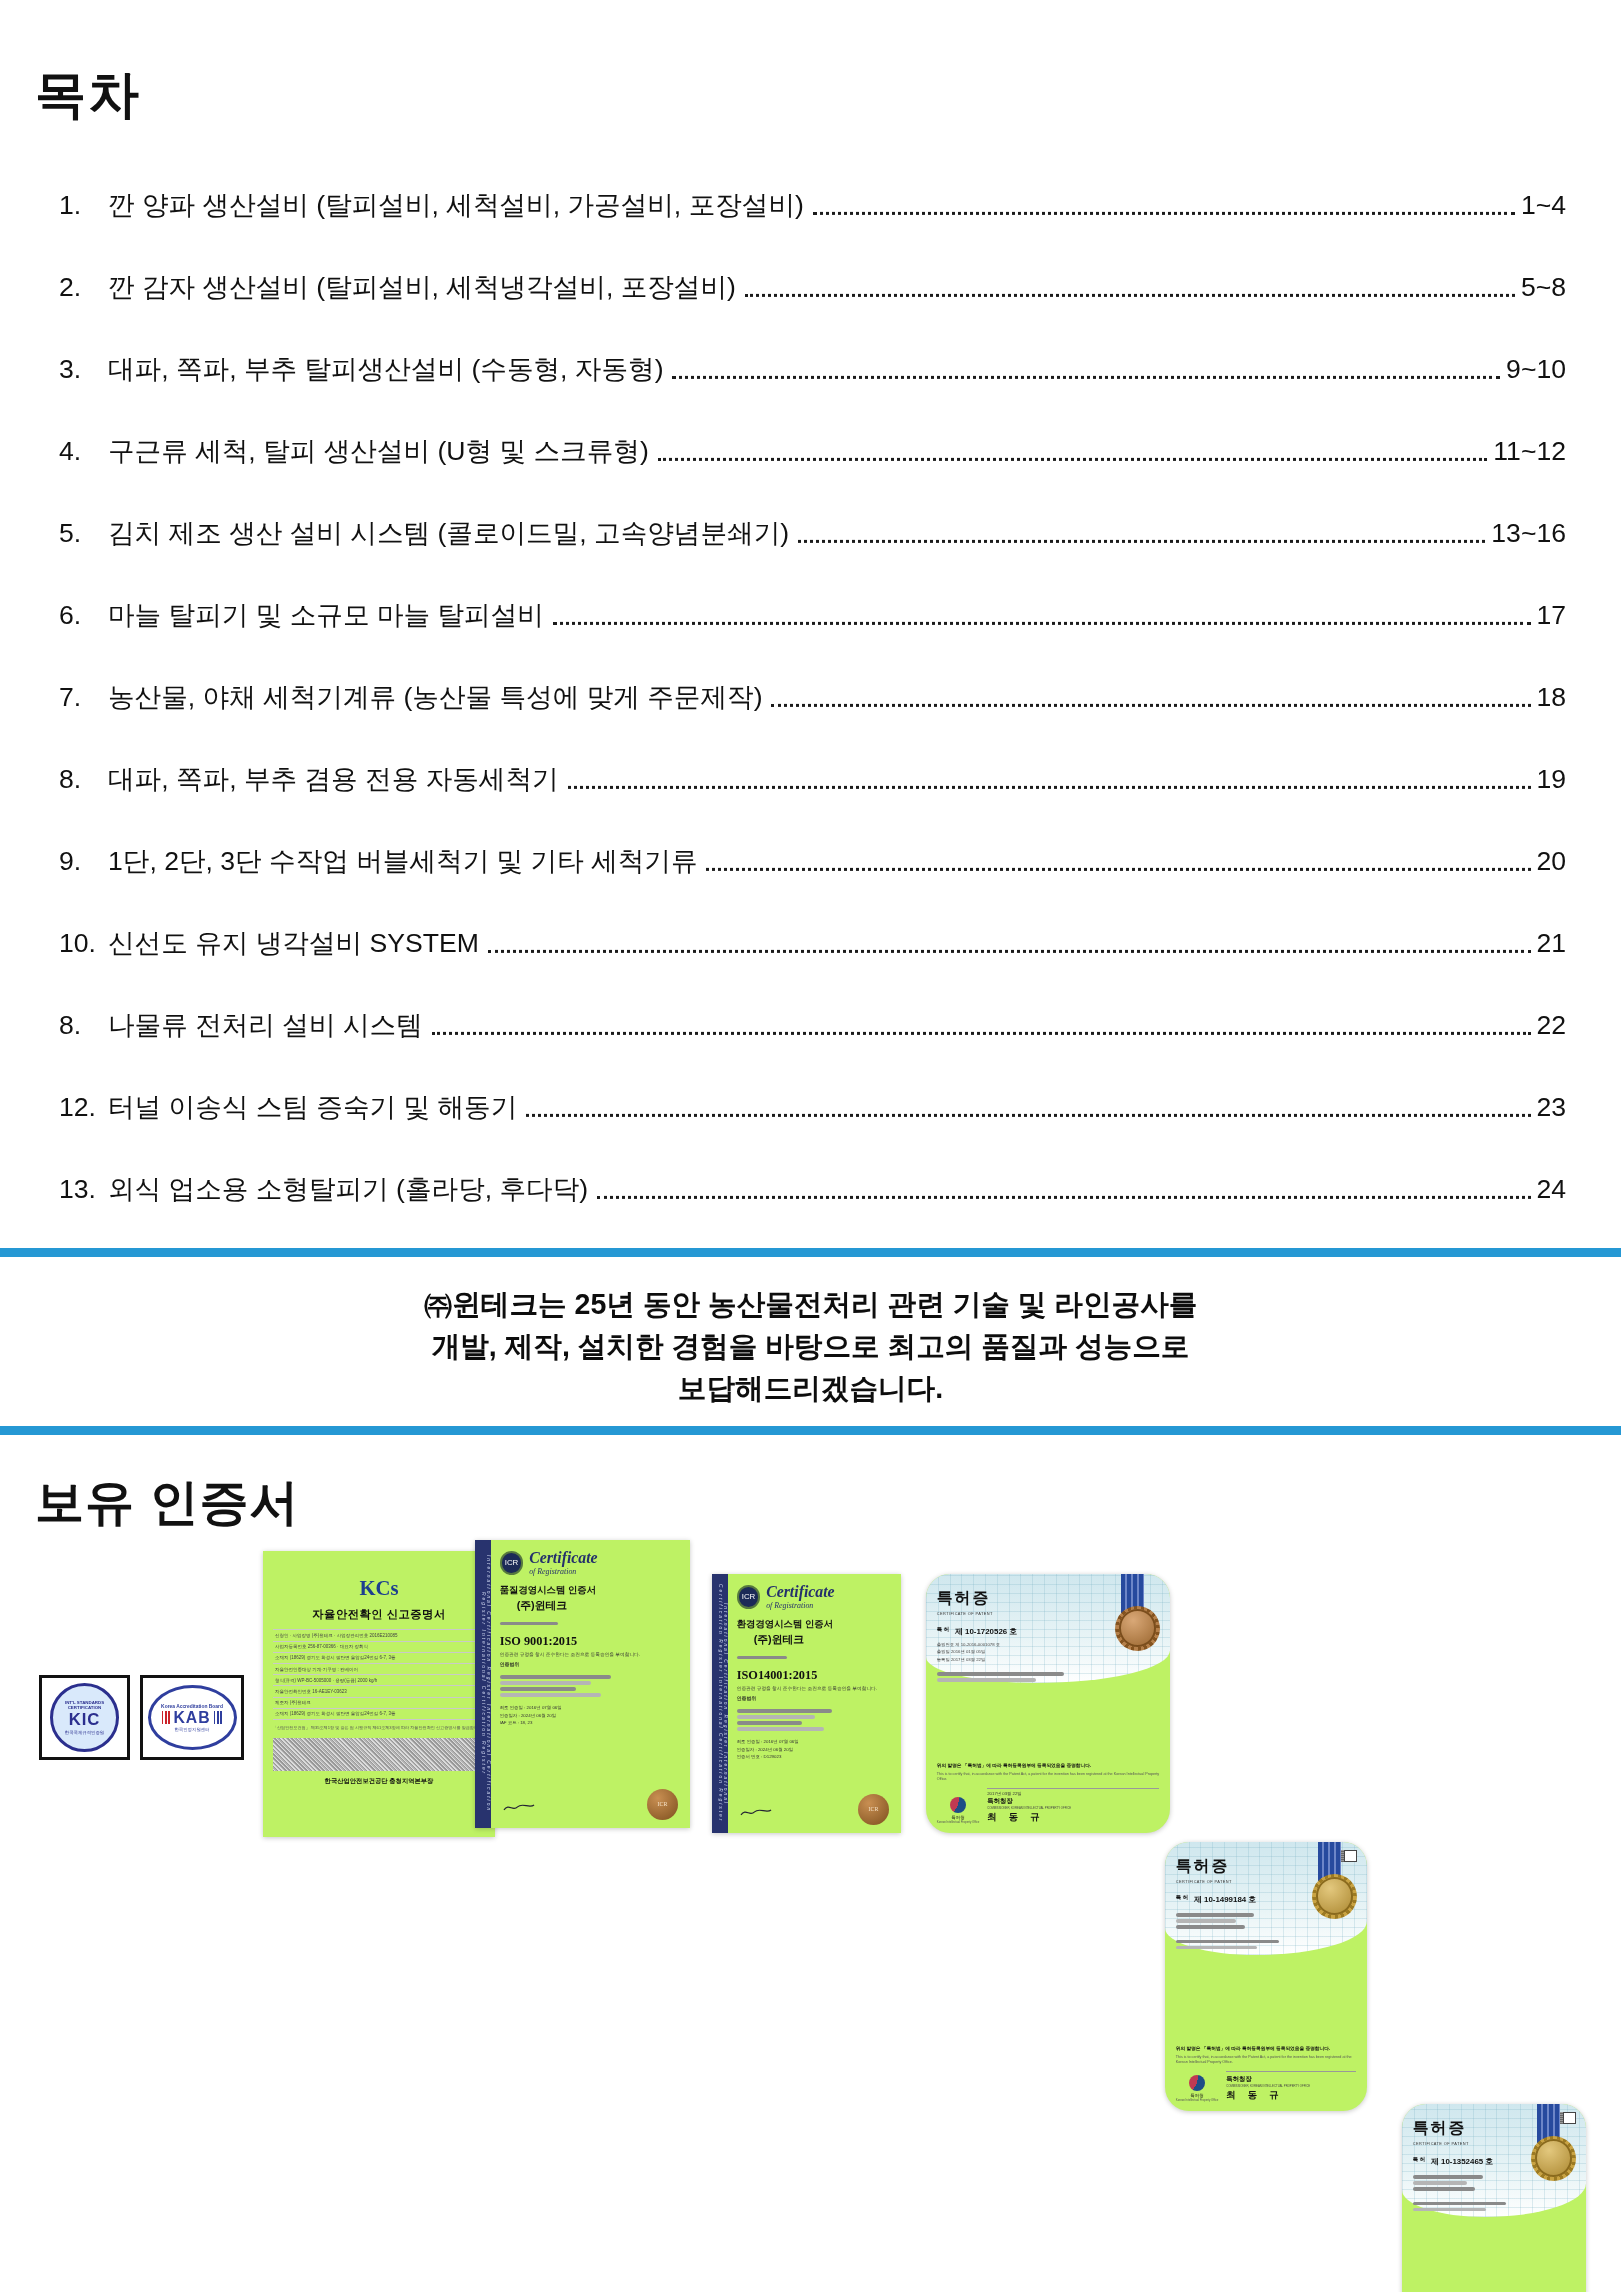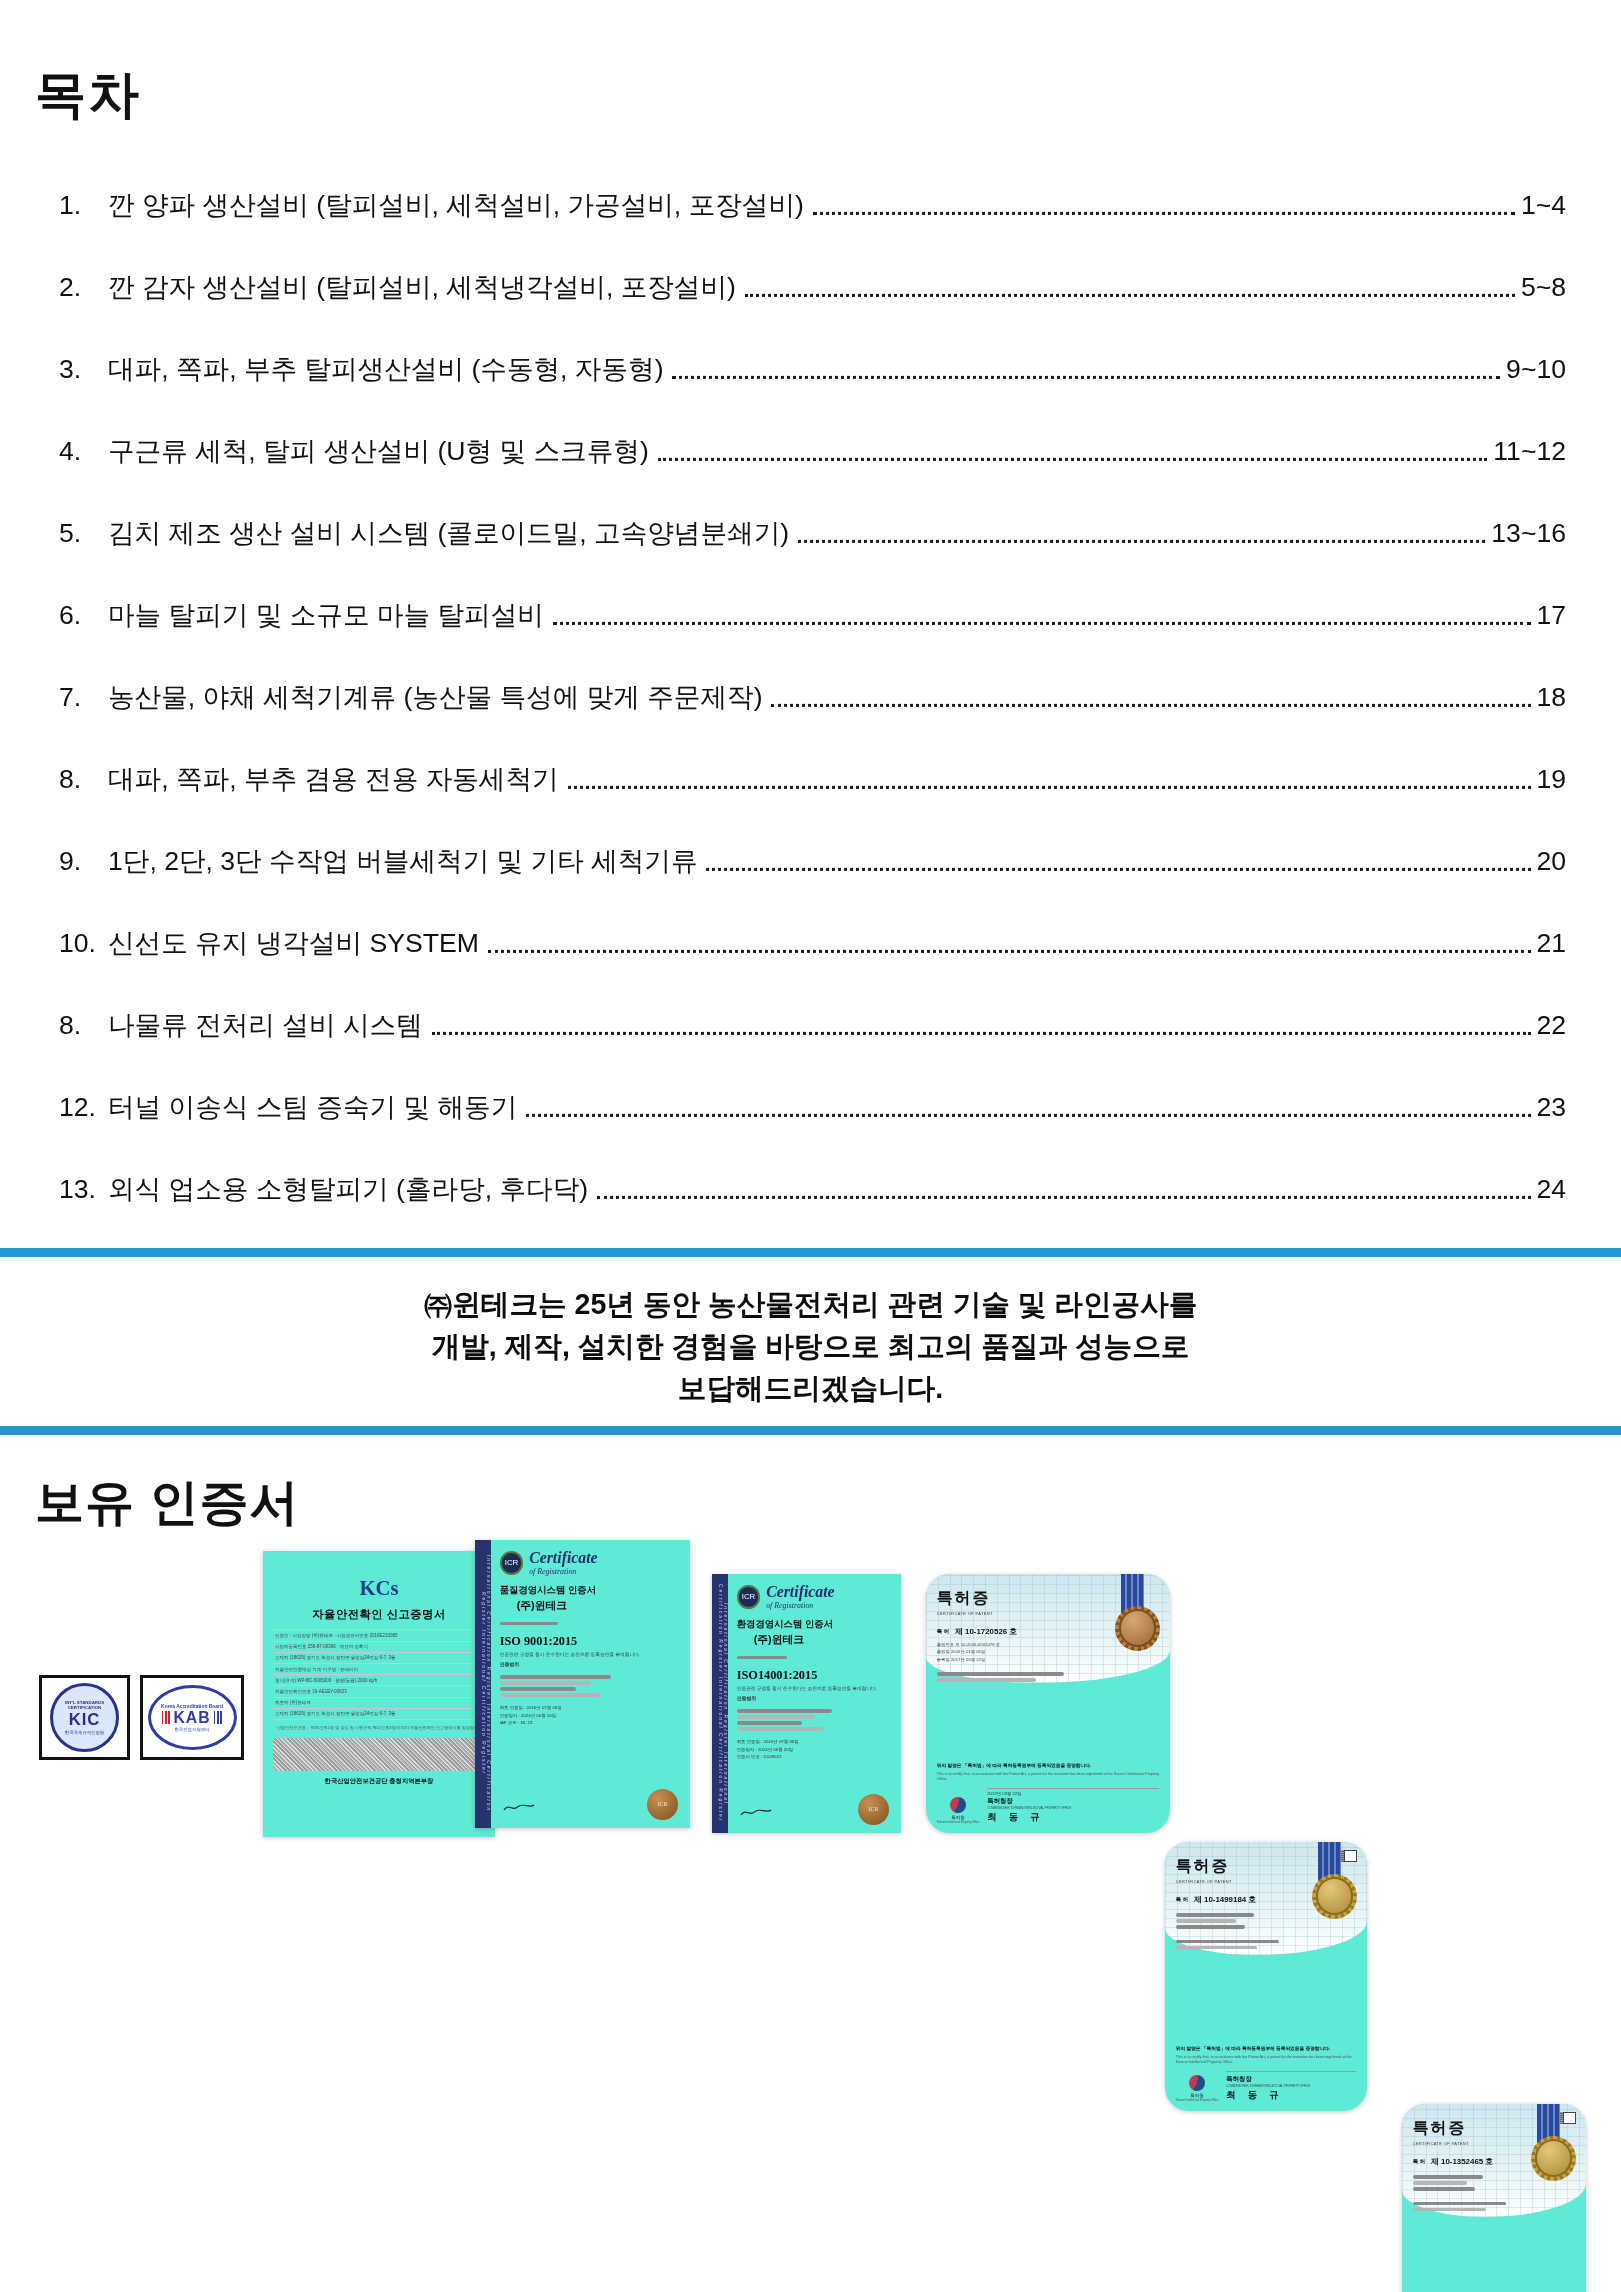--- a/index.html
+++ b/index.html
@@ -31,21 +31,21 @@
   .kic-bottom{ font-size:4.4px; color:#2b2f8e; text-align:center; }
   .kab-seal{ width:89px; height:65px; border:3px solid #2f3e9e; border-radius:50%; display:flex; flex-direction:column; align-items:center; justify-content:center; overflow:hidden; }
   .kab-mid{ display:flex; align-items:center; gap:3px; }
   .kab-wing{ width:7.9px; height:12.8px; }
   .kab-wing.red{ background:repeating-linear-gradient(90deg,#cc2229 0 1.5px,transparent 1.5px 3.2px); }
   .kab-wing.blue{ background:repeating-linear-gradient(90deg,#2f3e9e 0 1.5px,transparent 1.5px 3.2px); }
   .kab-top{ font-size:4.9px; color:#2f3e9e; font-weight:bold; }
   .kab-center{ font-size:15.8px; font-weight:bold; color:#2f3e9e; letter-spacing:1px; }
   .kab-bottom{ font-size:4.4px; color:#2f3e9e; }
 
-  .cert{ position:absolute; background:#5eead4; box-shadow:0 1px 4.9px rgba(0,0,0,.22); overflow:hidden; }
+  .cert{ position:absolute; background:#bef264; box-shadow:0 1px 4.9px rgba(0,0,0,.22); overflow:hidden; }
 
   
   .c-kcs{ padding:25.6px 9.9px 7.9px; display:flex; flex-direction:column; }
   .kcs-mark{ align-self:center; color:#1d3f8f; font-weight:bold; font-size:20.7px; font-family:"Liberation Serif",serif; }
   .kcs-title{ font-size:11.3px; font-weight:bold; text-align:center; margin:7.9px 0 6.9px; letter-spacing:0.5px; }
   .kcs-row{ font-size:4.5px; color:#444; border-top:1px solid #c9c9c9; padding:2.6px 2px; white-space:nowrap; overflow:hidden; }
   .kcs-row:last-of-type{ border-bottom:1px solid #c9c9c9; }
   .kcs-foot{ font-size:4.1px; color:#555; margin-top:4.9px; line-height:1.6; }
   .kcs-noise{ height:33px; margin-top:6.9px; background:repeating-linear-gradient(45deg,#989898 0 1px,#dcdcdc 1px 2px,#b4b4b4 2px 3px); }
   .kcs-issuer{ font-size:6.3px; font-weight:bold; text-align:center; margin-top:5.9px; }
@@ -82,21 +82,21 @@
   .pt-medal.bronze{ background:repeating-conic-gradient(#b5804a 0deg 9deg,#84531f 9deg 18deg); }
   .pt-medal::after{ content:""; position:absolute; inset:3.9px; border-radius:50%; }
   .pt-medal.gold::after{ background:radial-gradient(circle at 38% 30%, #e3c87e, #a8842c); box-shadow:inset 0 0 0 2px #8a6a1d; }
   .pt-medal.bronze::after{ background:radial-gradient(circle at 38% 30%, #d9a877, #96622a); box-shadow:inset 0 0 0 2px #7a4d1c; }
   .pt-codebox{ position:absolute; top:7.9px; display:flex; }
   .pt-codebox .dark{ width:12.8px; height:11.8px; background:repeating-linear-gradient(0deg,#666 0 1px,#999 1px 2px); }
   .pt-codebox .lite{ width:12.8px; height:11.8px; background:#fff; border:1px solid #444; }
   .pt-inner{ position:relative; height:100%; padding:13.8px 10.8px 8.9px; display:flex; flex-direction:column; }
   .pt-title{ font-size:15.8px; font-weight:bold; letter-spacing:2px; }
   .pt-title-en{ font-size:3.9px; color:#333; letter-spacing:0.4px; margin-top:2px; }
-  .pt-numrow{ margin-top:9.9px; display:flex; gap:5.9px; align-items:center; }
+  .pt-numrow{ margin-top:9.9px; display:flex; gap:5.9px; align-items:flex-start; }
   .pt-numlabel{ font-size:5.4px; font-weight:bold; }
   .pt-number{ font-size:7.9px; font-weight:bold; }
   .pt-meta{ font-size:4.3px; color:#444; line-height:1.8; margin-top:3.9px; }
   .pt-bars{ margin-top:5.9px; width:70%; }
   .pt-stm{ font-size:4.7px; font-weight:bold; margin-top:auto; line-height:1.5; }
   .pt-stm-en{ font-size:3.7px; color:#555; line-height:1.45; margin-top:2px; }
   .pt-foot{ display:flex; align-items:flex-end; gap:7.9px; margin-top:5.9px; }
   .kipo{ display:flex; flex-direction:column; align-items:center; flex:none; }
   .kipo-logo{ width:15.8px; height:15.8px; border-radius:50%; background:conic-gradient(from 210deg,#c03a52 0 160deg,#1e4e86 160deg 360deg); }
   .kipo-ko{ font-size:4.5px; margin-top:2px; }

